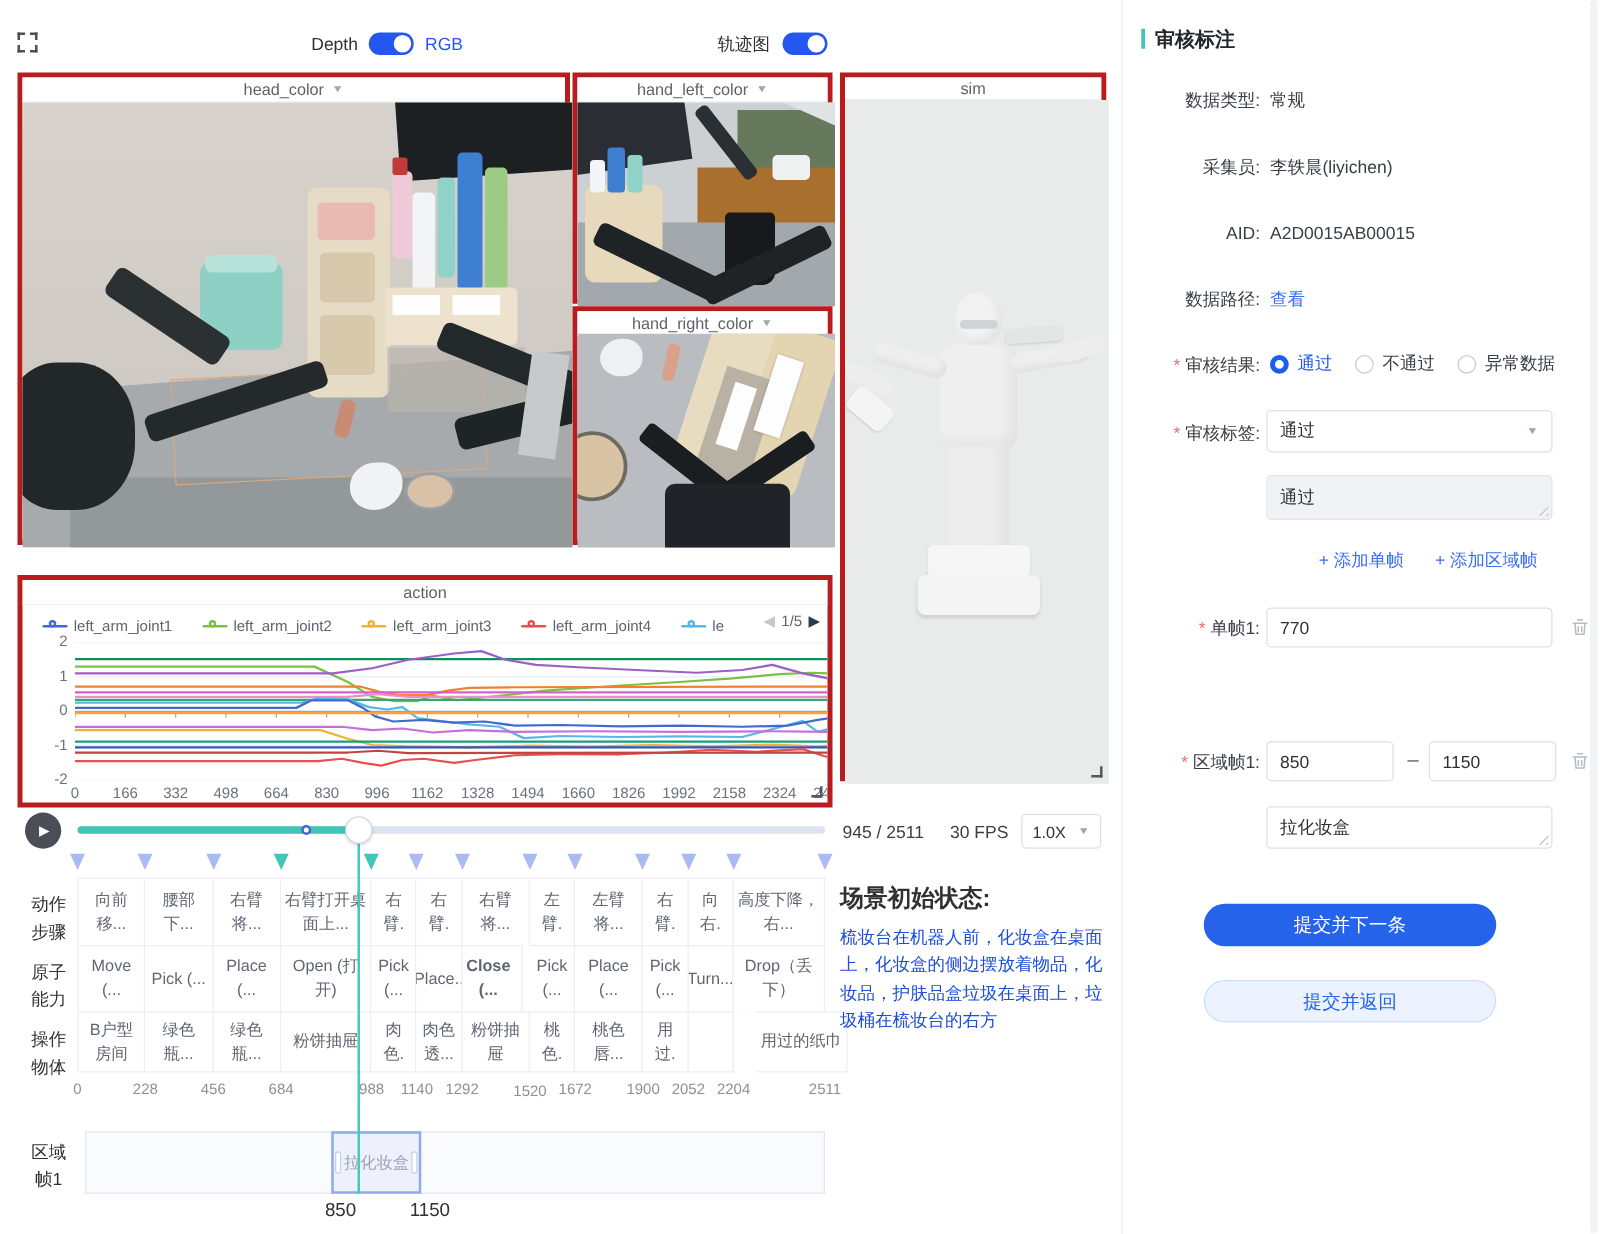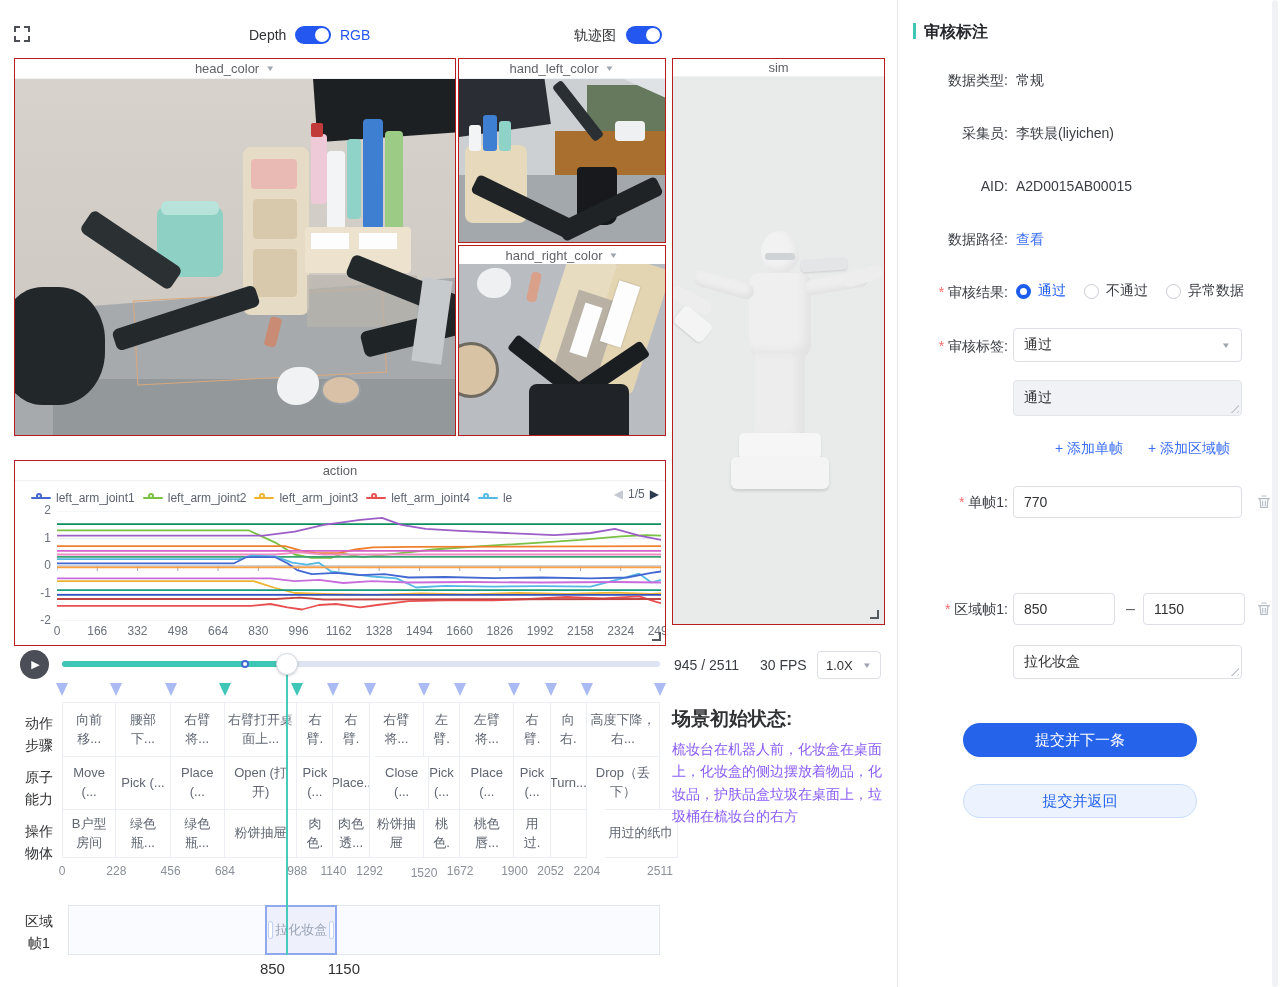--- a/index.html
+++ b/index.html
@@ -2,21 +2,21 @@
 <html><head>
 <meta charset="utf-8">
 <style>
   * { margin:0; padding:0; box-sizing:border-box; }
   html,body { background:#fff; }
   #app {
     position:relative; width:1280px; height:987px; background:#fff;
     font-family:"Liberation Sans", sans-serif; color:#303133; overflow:hidden;
   }
   .abs { position:absolute; }
-  .panel { position:absolute; border:1px solid #b91c1c; background:#fff; }
+  .panel { position:absolute; border:4px solid #b91c1c; background:#fff; }
   .cam-title {
     position:absolute; left:0; top:0; right:0; height:20px;
     display:flex; align-items:center; justify-content:center; gap:6px;
     font-size:13px; color:#606266; background:#fff; border-bottom:1px solid #f0f1f4;
   }
   .chev { color:#a0a6b0; font-size:10px; transform:scaleY(.8); }
   .scene { position:absolute; overflow:hidden; }
   
   .toggle { position:absolute; width:36px; height:18px; border-radius:9px; background:#2456f0; }
   .toggle .knob { position:absolute; right:2px; top:2px; width:14px; height:14px; border-radius:50%; background:#fff; }
@@ -177,21 +177,21 @@
       <div class="shape" style="left:66px; top:356px; width:82px; height:26px; background:#f6f6f7; border-radius:5px; box-shadow:0 1px 2px rgba(0,0,0,.1);"></div>
       <div class="shape" style="left:58px; top:380px; width:98px; height:32px; background:#f4f4f5; border-radius:6px; box-shadow:0 2px 3px rgba(0,0,0,.12);"></div>
       <div class="corner-resize" style="right:5px; bottom:5px;"></div>
     </div>
   </div>
 
   <div class="panel" style="left:14px; top:460px; width:652px; height:186px; overflow:hidden;">
     <div class="cam-title" style="height:20px;">
       <span>action</span>
     </div>
-    <div class="abs" style="left:16px; top:26px; height:22px; display:flex; align-items:center; gap:8px;">
+    <div class="abs" style="left:16px; top:26px; height:22px; display:flex; align-items:center; gap:24px;">
         <span class="leg-item">
           <span class="leg-icon">
             <span class="ln" style="background: rgb(68, 104, 210);"></span>
             <span class="ci" style="border-color: rgb(68, 104, 210);"></span>
           </span>
           <span>left_arm_joint1</span>
         </span>
         <span class="leg-item">
           <span class="leg-icon">
             <span class="ln" style="background: rgb(122, 193, 67);"></span>
@@ -340,21 +340,21 @@
       <div class="tbl-cell" style="left: 488.688px; width: 36.1991px;">向右.</div>
       <div class="tbl-cell" style="left: 524.887px; width: 73.1127px;">高度下降，右...</div>
     </div>
   <div class="tbl-row" id="trow1" style="top:756px; height:54px;">
       <div class="tbl-cell" style="left: 0px; width: 54.2987px;">Move (...</div>
       <div class="tbl-cell" style="left: 54.2987px; width: 54.2987px;">Pick (...</div>
       <div class="tbl-cell" style="left: 108.597px; width: 54.2987px;">Place (...</div>
       <div class="tbl-cell" style="left: 162.896px; width: 72.3982px;">Open (打开)</div>
       <div class="tbl-cell" style="left: 235.294px; width: 36.1991px;">Pick (...</div>
       <div class="tbl-cell" style="left: 271.493px; width: 36.1991px;">Place..</div>
-      <div class="tbl-cell" style="left: 313px; width: 54.2987px;">Close (...</div>
+      <div class="tbl-cell" style="left: 302px; width: 54.2987px; font-weight: bold;">Close (...</div>
       <div class="tbl-cell" style="left: 361.991px; width: 36.1991px;">Pick (...</div>
       <div class="tbl-cell" style="left: 398.19px; width: 54.2987px;">Place (...</div>
       <div class="tbl-cell" style="left: 452.489px; width: 36.1991px;">Pick (...</div>
       <div class="tbl-cell" style="left: 488.688px; width: 36.1991px;">Turn...</div>
       <div class="tbl-cell" style="left: 524.887px; width: 73.1127px;">Drop（丢下）</div>
     </div>
   <div class="tbl-row" id="trow2" style="top:809px; height:49px;">
       <div class="tbl-cell" style="left: 0px; width: 54.2987px;">B户型房间</div>
       <div class="tbl-cell" style="left: 54.2987px; width: 54.2987px;">绿色瓶...</div>
       <div class="tbl-cell" style="left: 108.597px; width: 54.2987px;">绿色瓶...</div>
@@ -390,21 +390,21 @@
       <span class="seg-handle" style="left:2px;"></span>
       <span style="font-size:13px; color:#9aa3b5;">拉化妆盒</span>
       <span class="seg-handle" style="right:2px;"></span>
     </div>
   </div>
   <span class="abs" id="region-start-num" style="top: 960px; transform: translateX(-50%); font-size: 15px; color: rgb(48, 49, 51); left: 272.429px;">850</span>
   <span class="abs" id="region-end-num" style="top: 960px; transform: translateX(-50%); font-size: 15px; color: rgb(48, 49, 51); left: 343.875px;">1150</span>
 
   <div class="abs" style="left:672px; top:706px; width:220px;">
     <div style="font-size:19px; font-weight:bold; color:#303133; margin-bottom:6px;">场景初始状态:</div>
-    <div style="font-size:14px; color:#8b5cf6; line-height:1.6;">梳妆台在机器人前，化妆盒在桌面上，化妆盒的侧边摆放着物品，化妆品，护肤品盒垃圾在桌面上，垃圾桶在梳妆台的右方</div>
+    <div style="font-size:14px; color:#1d4ed8; line-height:1.6;">梳妆台在机器人前，化妆盒在桌面上，化妆盒的侧边摆放着物品，化妆品，护肤品盒垃圾在桌面上，垃圾桶在梳妆台的右方</div>
   </div>
 
   <div class="abs" style="left:897px; top:0; width:1px; height:987px; background:#e8eaef;"></div>
   <div class="abs" style="left:1272px; top:0; width:6px; height:987px; background:#f1f2f6; border-radius:3px;"></div>
 
   <div class="abs" style="left:913px; top:23px; width:3px; height:16px; background:#3fc6b7;"></div>
   <div class="abs" style="left:924px; top:22px; font-size:16px; font-weight:bold; color:#24262b;">审核标注</div>
 
   <div id="info-fields">
       <div class="p-label" style="top: 72px; left: 912px;">数据类型:</div>

